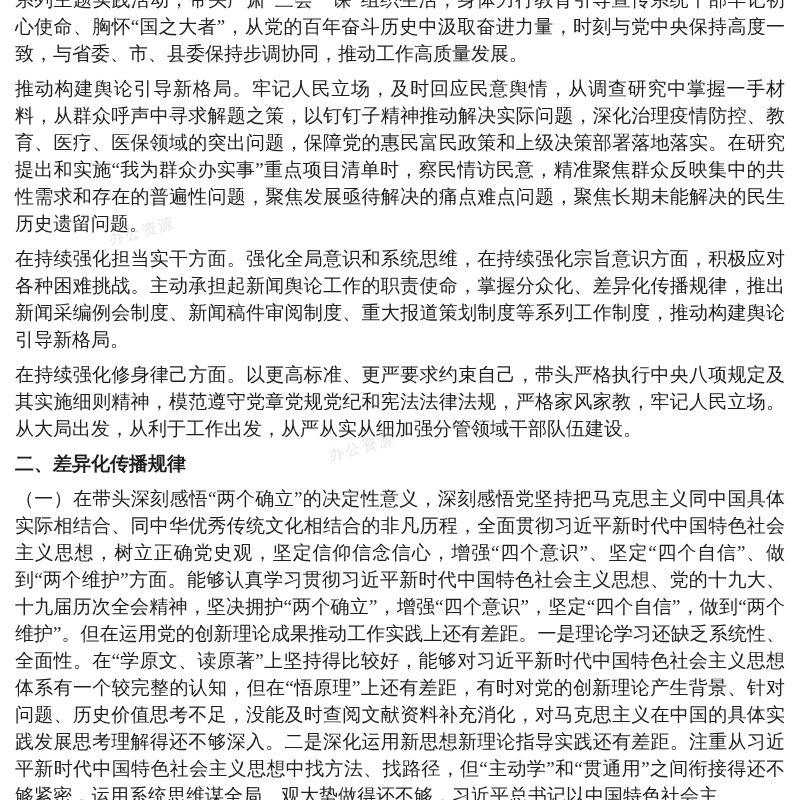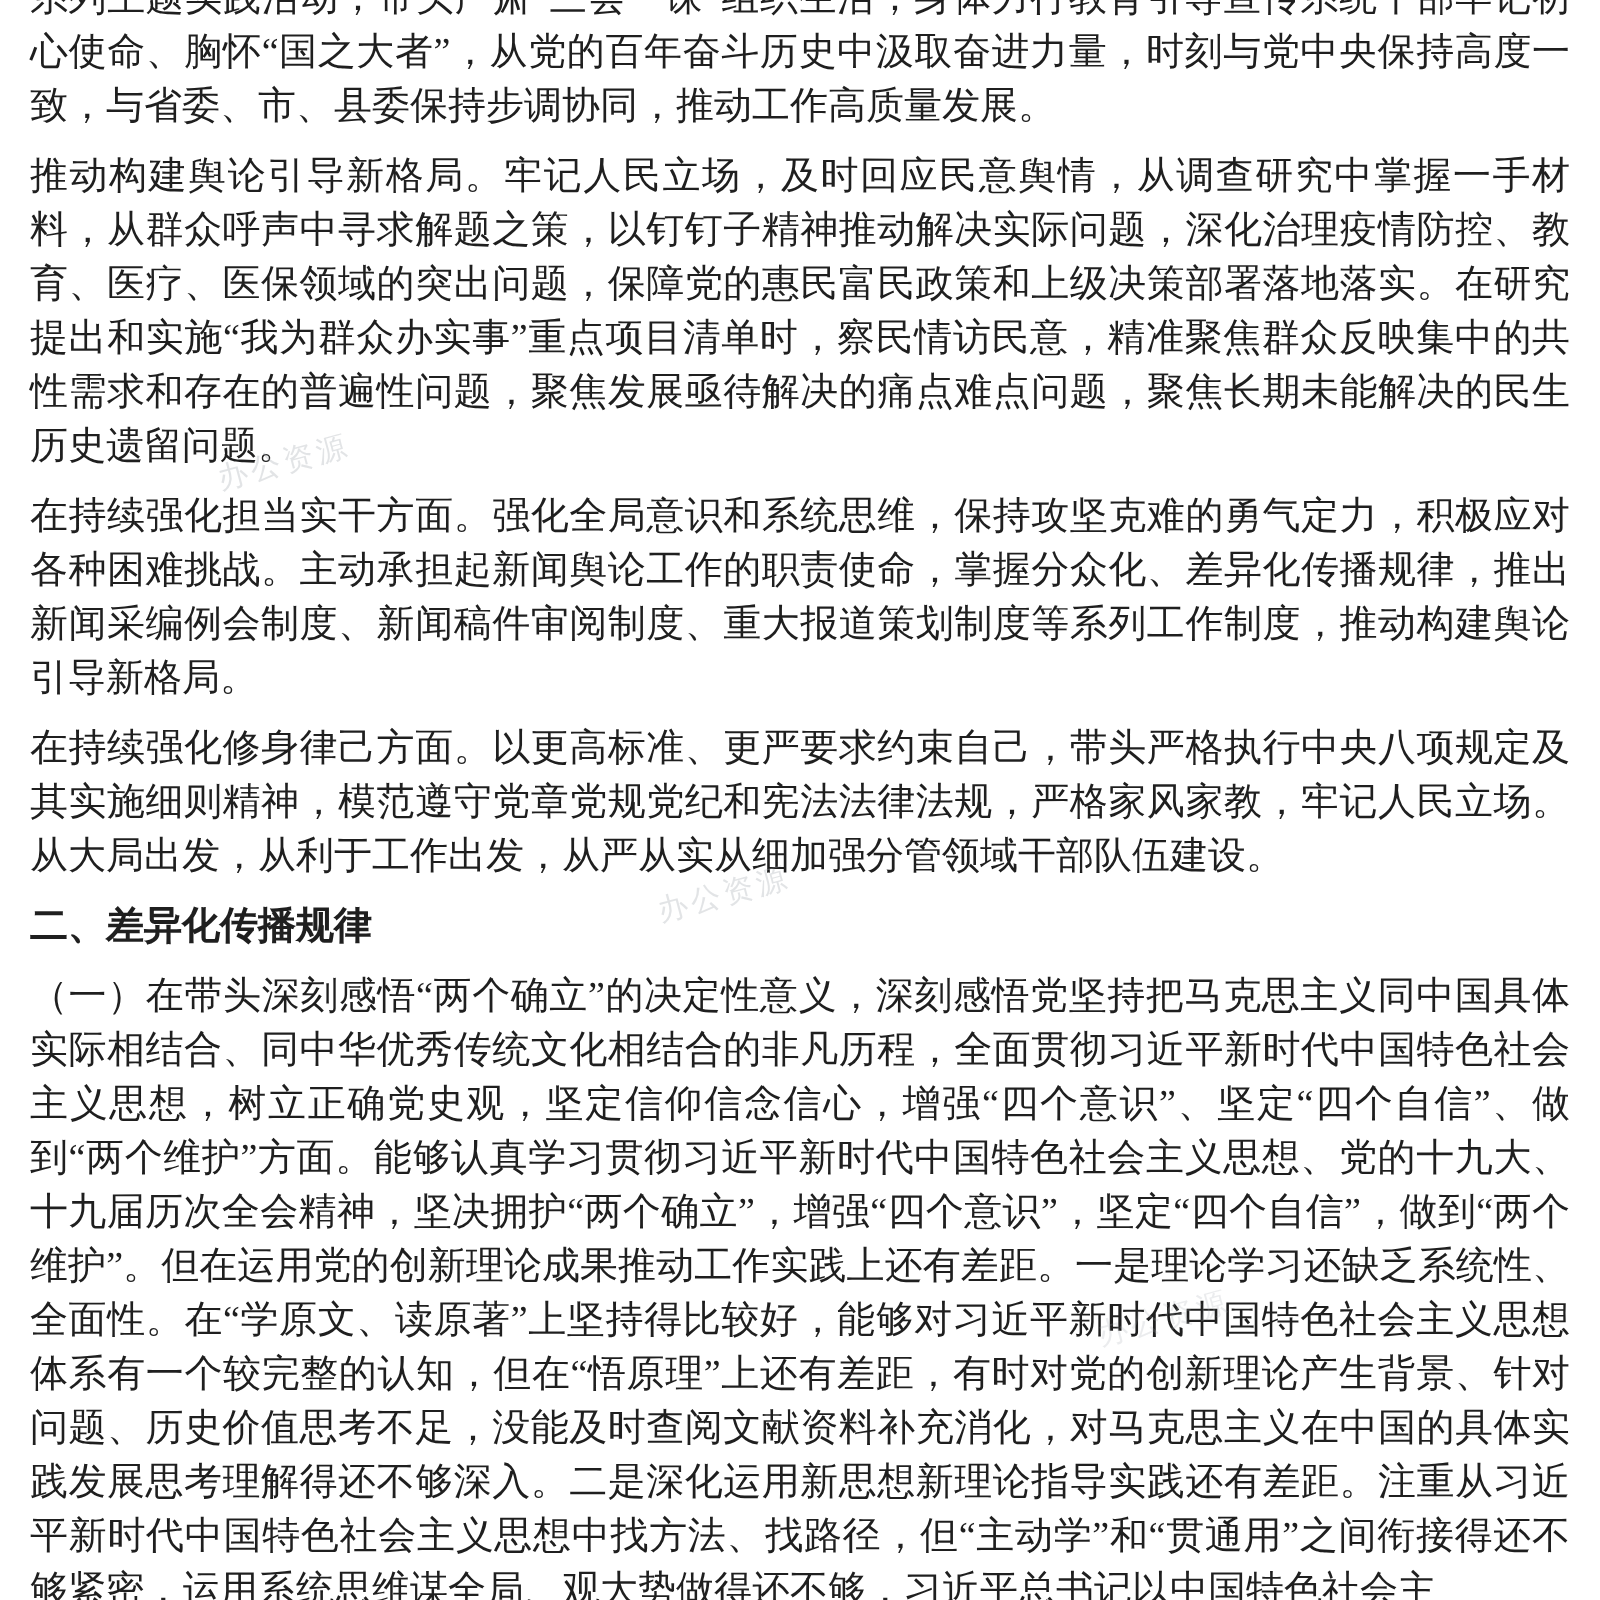--- a/index.html
+++ b/index.html
@@ -53,19 +53,19 @@
 
 <div class="page">
 
   <span class="watermark w1">办公资源</span>
   <span class="watermark w2">办公资源</span>
   <span class="watermark w3">办公资源</span>
 
   <div class="content">
     <p>系列主题实践活动，带头严肃“三会一课”组织生活，身体力行教育引导宣传系统干部牢记初心使命、胸怀“国之大者”，从党的百年奋斗历史中汲取奋进力量，时刻与党中央保持高度一致，与省委、市、县委保持步调协同，推动工作高质量发展。</p>
     <p>推动构建舆论引导新格局。牢记人民立场，及时回应民意舆情，从调查研究中掌握一手材料，从群众呼声中寻求解题之策，以钉钉子精神推动解决实际问题，深化治理疫情防控、教育、医疗、医保领域的突出问题，保障党的惠民富民政策和上级决策部署落地落实。在研究提出和实施“我为群众办实事”重点项目清单时，察民情访民意，精准聚焦群众反映集中的共性需求和存在的普遍性问题，聚焦发展亟待解决的痛点难点问题，聚焦长期未能解决的民生历史遗留问题。</p>
-    <p>在持续强化担当实干方面。强化全局意识和系统思维，保持攻坚克难的勇气定力，积极应对各种困难挑战。主动承担起新闻舆论工作的职责使命，掌握分众化、差异化传播规律，推出新闻采编例会制度、新闻稿件审阅制度、重大报道策划制度等系列工作制度，推动构建舆论引导新格局。</p>
+    <p>在持续强化担当实干方面。强化全局意识和系统思维，在持续强化宗旨意识方面，积极应对各种困难挑战。主动承担起新闻舆论工作的职责使命，掌握分众化、差异化传播规律，推出新闻采编例会制度、新闻稿件审阅制度、重大报道策划制度等系列工作制度，推动构建舆论引导新格局。</p>
     <p>在持续强化修身律己方面。以更高标准、更严要求约束自己，带头严格执行中央八项规定及其实施细则精神，模范遵守党章党规党纪和宪法法律法规，严格家风家教，牢记人民立场。从大局出发，从利于工作出发，从严从实从细加强分管领域干部队伍建设。</p>
     <p class="heading">二、差异化传播规律</p>
     <p>（一）在带头深刻感悟“两个确立”的决定性意义，深刻感悟党坚持把马克思主义同中国具体实际相结合、同中华优秀传统文化相结合的非凡历程，全面贯彻习近平新时代中国特色社会主义思想，树立正确党史观，坚定信仰信念信心，增强“四个意识”、坚定“四个自信”、做到“两个维护”方面。能够认真学习贯彻习近平新时代中国特色社会主义思想、党的十九大、十九届历次全会精神，坚决拥护“两个确立”，增强“四个意识”，坚定“四个自信”，做到“两个维护”。但在运用党的创新理论成果推动工作实践上还有差距。一是理论学习还缺乏系统性、全面性。在“学原文、读原著”上坚持得比较好，能够对习近平新时代中国特色社会主义思想体系有一个较完整的认知，但在“悟原理”上还有差距，有时对党的创新理论产生背景、针对问题、历史价值思考不足，没能及时查阅文献资料补充消化，对马克思主义在中国的具体实践发展思考理解得还不够深入。二是深化运用新思想新理论指导实践还有差距。注重从习近平新时代中国特色社会主义思想中找方法、找路径，但“主动学”和“贯通用”之间衔接得还不够紧密，运用系统思维谋全局、观大势做得还不够，习近平总书记以中国特色社会主</p>
   </div>
 
 </div>
 
 </body></html>

